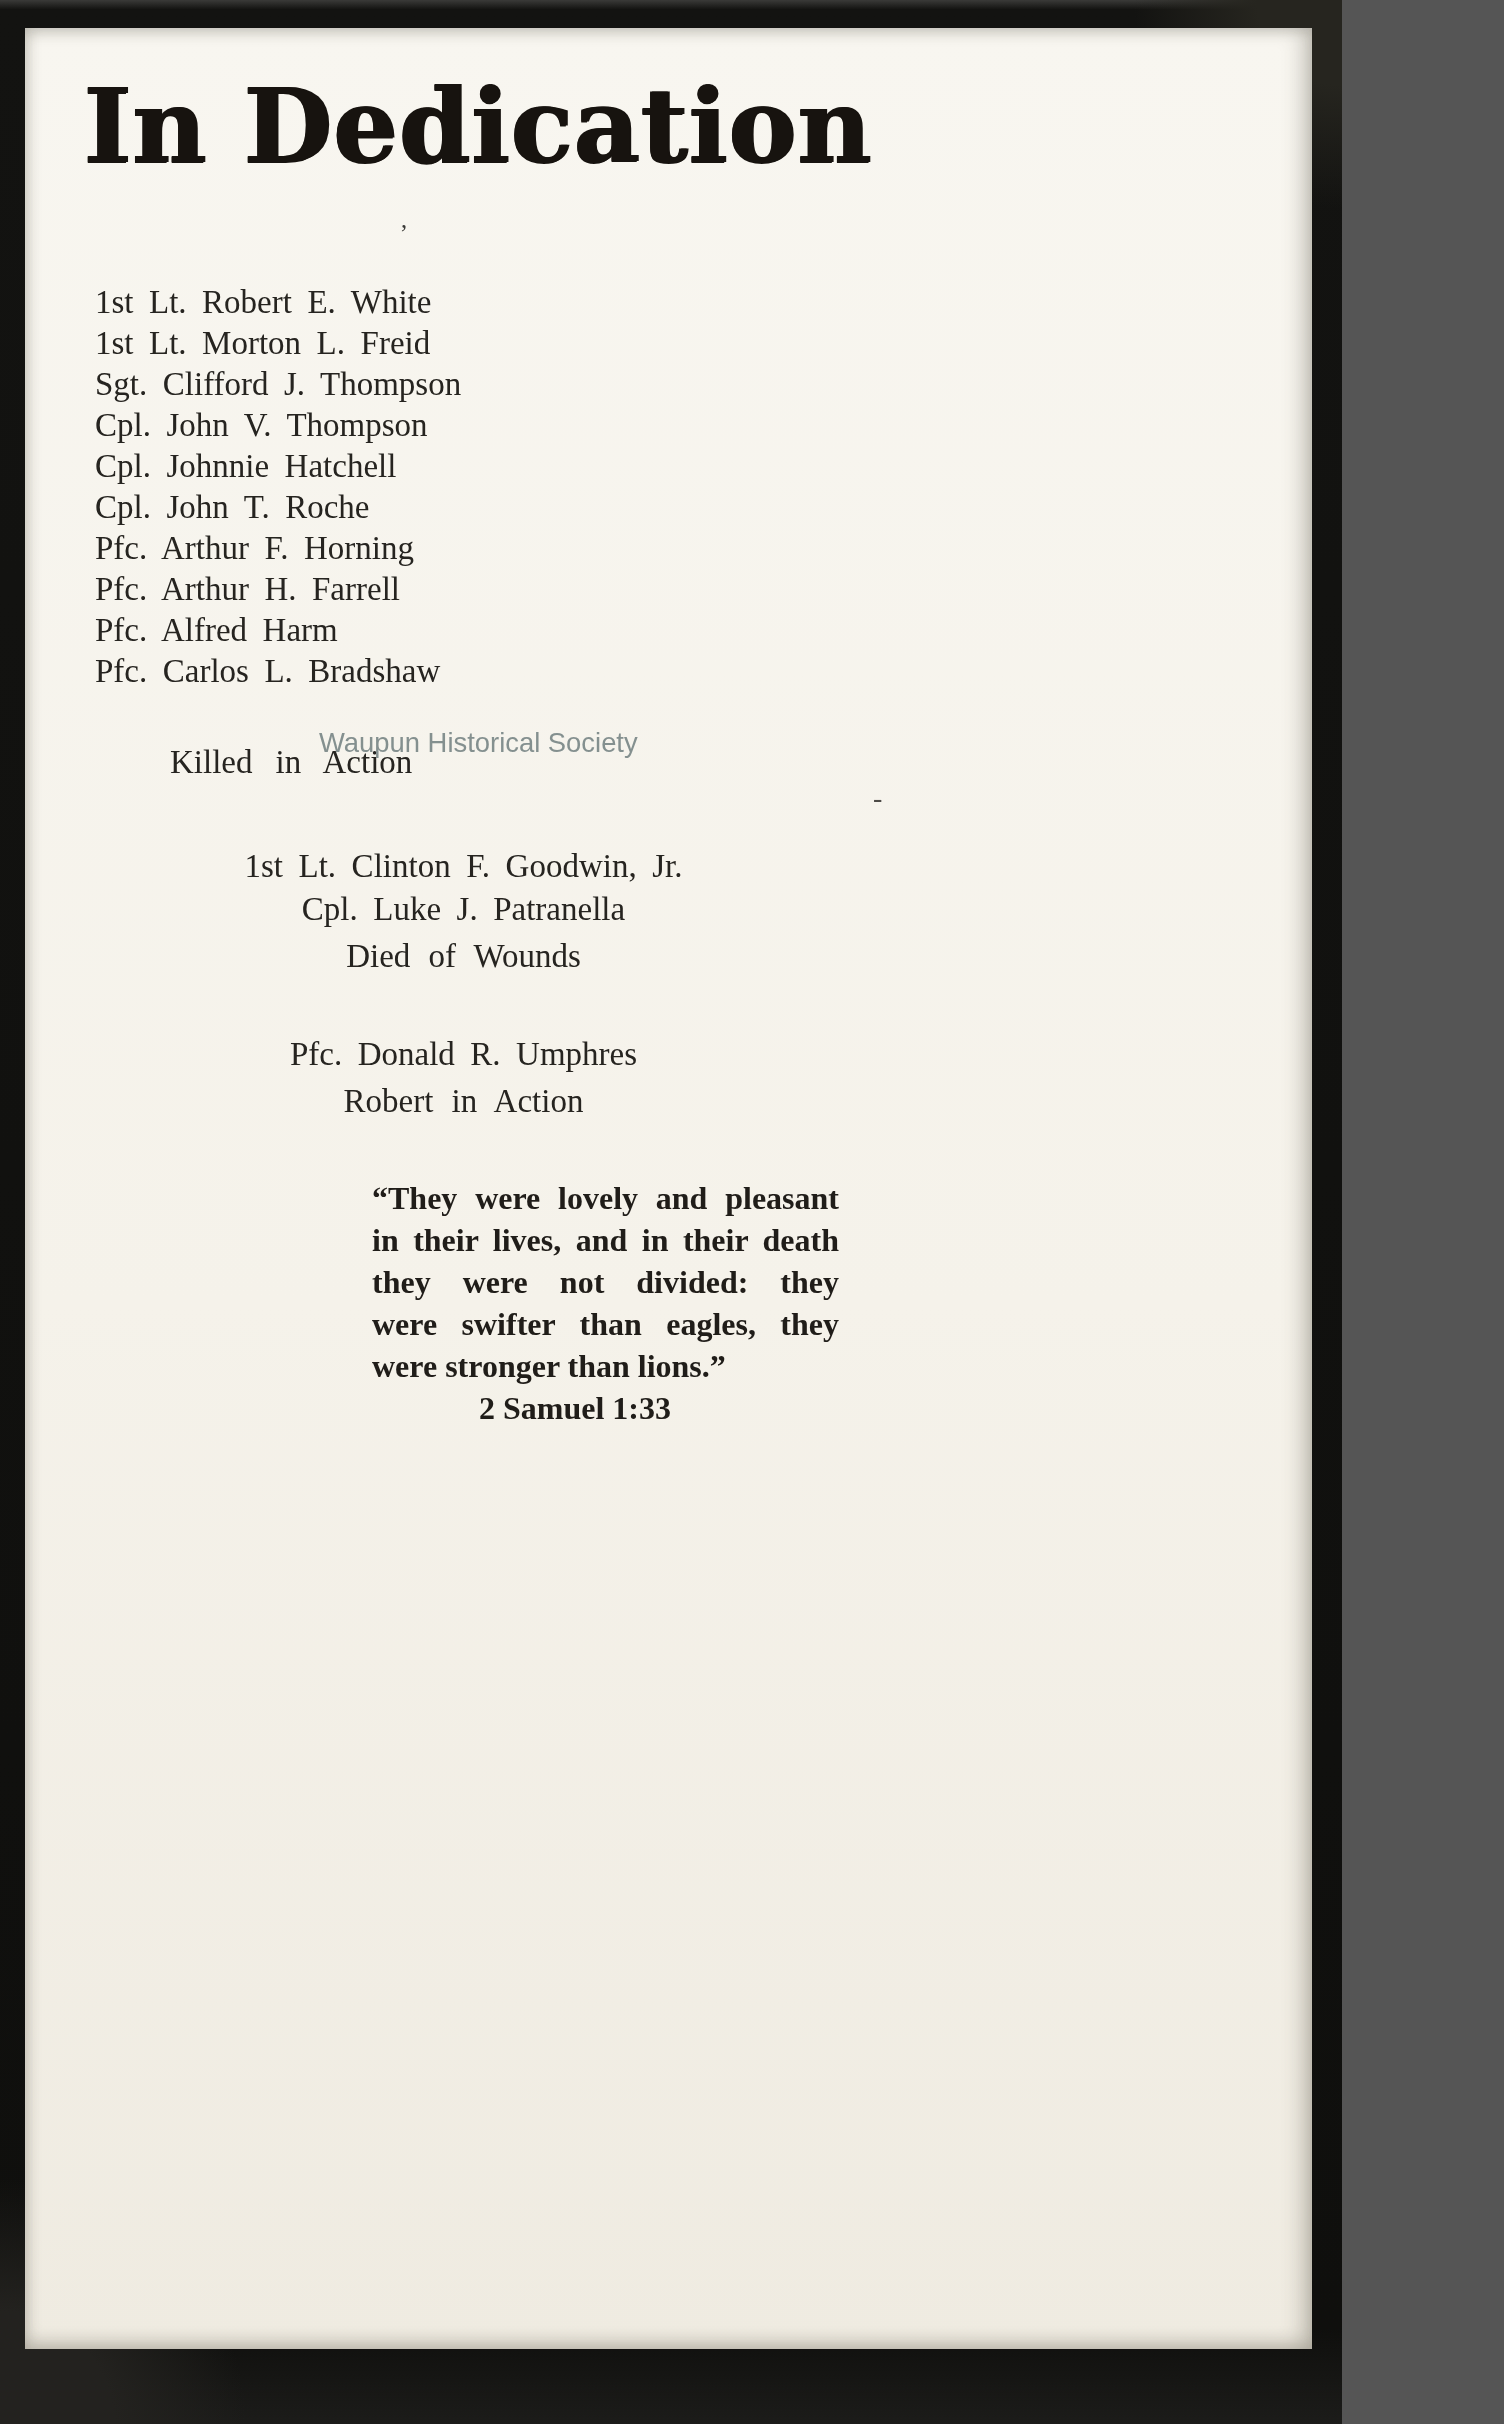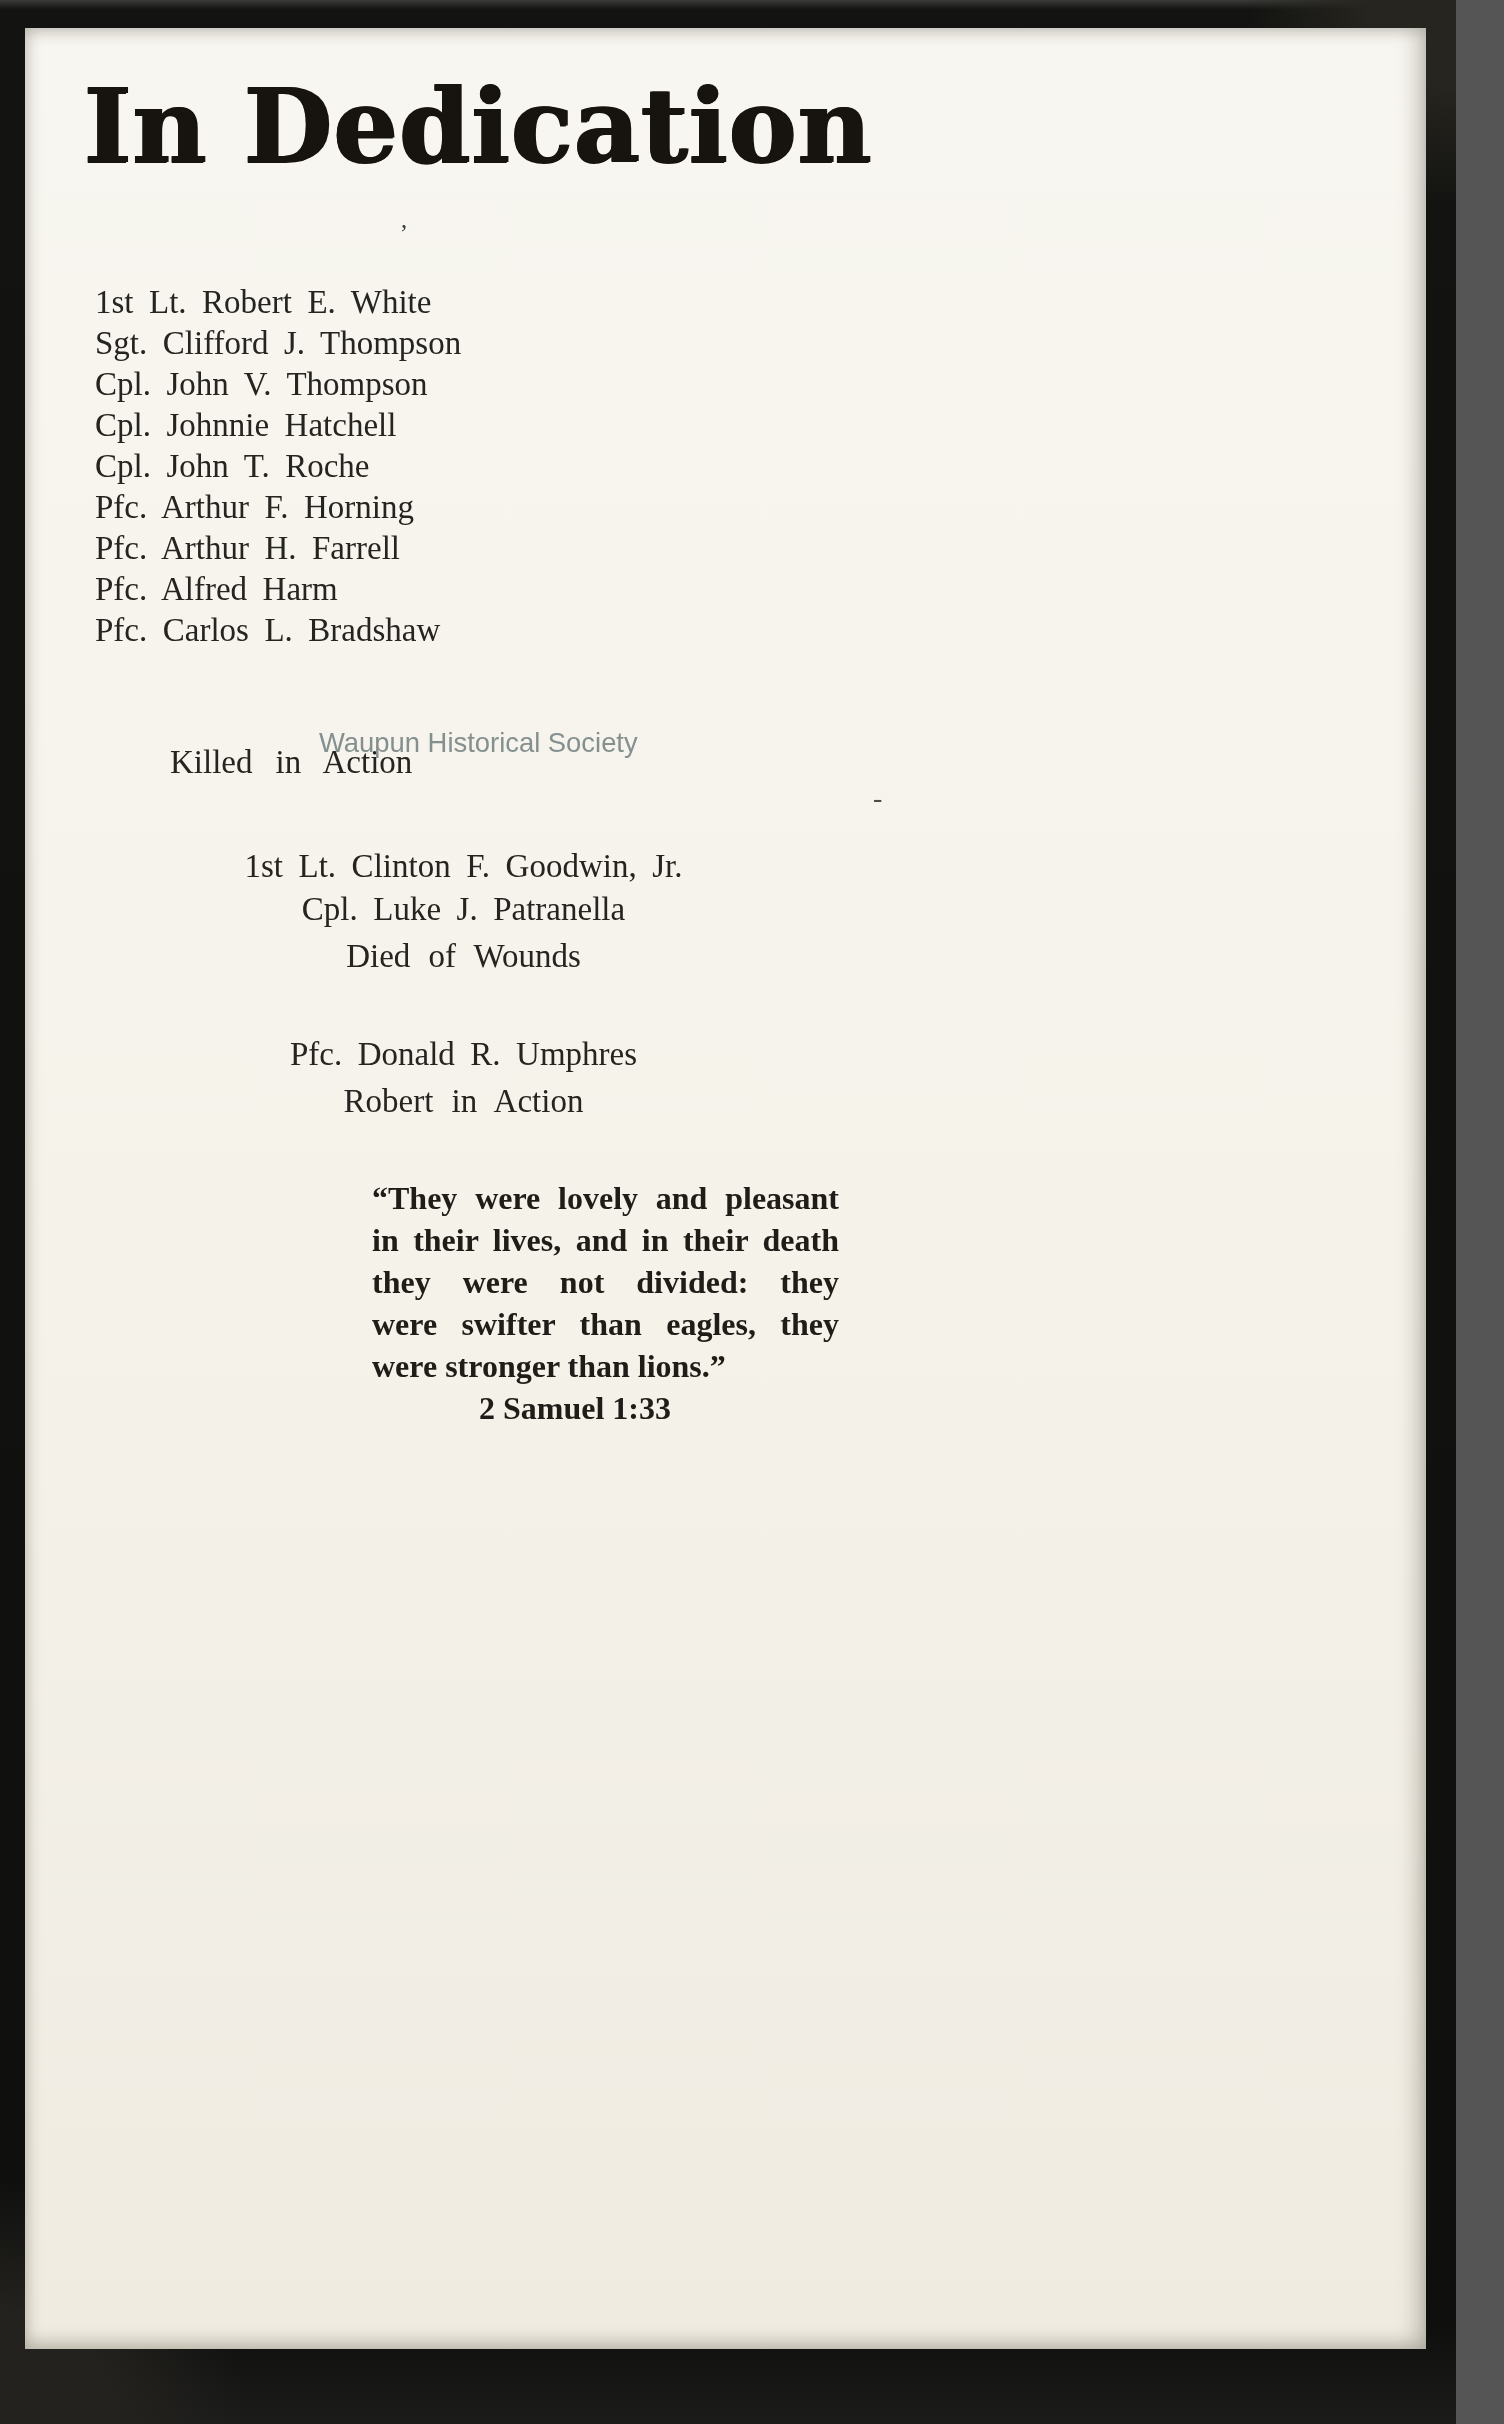--- a/index.html
+++ b/index.html
@@ -2,21 +2,21 @@
 <html style="font-size:15px"><head>
 <meta charset="utf-8">
 <style>
   html, body {
     margin: 0;
     padding: 0;
     background: #555;
   }
   .page {
     position: relative;
-    width: 1456px;
+    width: 1342px;
     height: 2425px;
     background:
       radial-gradient(circle at 0% 100%, #23221f 0 114px, transparent 246px),
       radial-gradient(circle at 100% 0%, #26251f 0 85px, transparent 208px),
       linear-gradient(180deg, #3a3a38 0px, #131311 9.5px, #0f0f0d 96%, #1c1c1a 100%),
       #111110;
     overflow: hidden;
     font-family: "Liberation Serif", serif;
   }
   .paper {
@@ -151,20 +151,21 @@
 
 <div class="page">
   <div class="paper"></div>
   <div class="content">
 
     <h1 class="title">In Dedication</h1>
     <span class="stray-mark">,</span>
 
     <section class="kia-list">
       <div class="name-line">1st Lt. Robert E. White</div>
+      <div class="name-line">1st Lt. Morton L. Freid</div>
       <div class="name-line">Sgt. Clifford J. Thompson</div>
       <div class="name-line">Cpl. John V. Thompson</div>
       <div class="name-line">Cpl. Johnnie Hatchell</div>
       <div class="name-line">Cpl. John T. Roche</div>
       <div class="name-line">Pfc. Arthur F. Horning</div>
       <div class="name-line">Pfc. Arthur H. Farrell</div>
       <div class="name-line">Pfc. Alfred Harm</div>
       <div class="name-line">Pfc. Carlos L. Bradshaw</div>
     </section>
 

